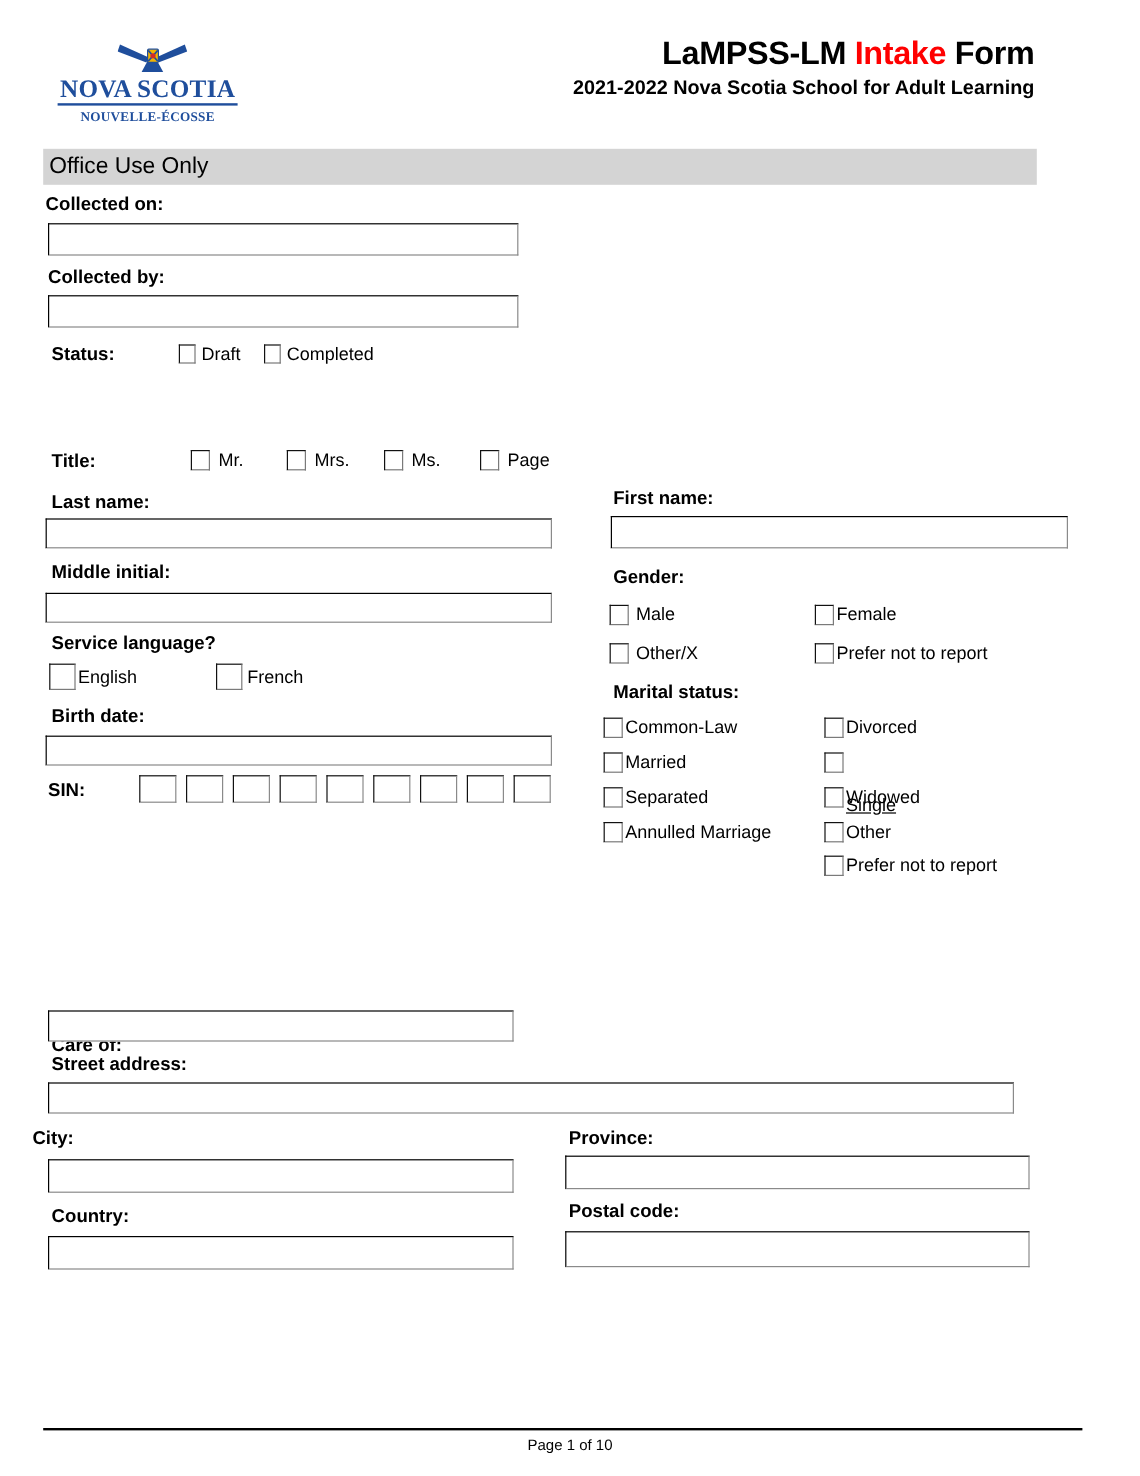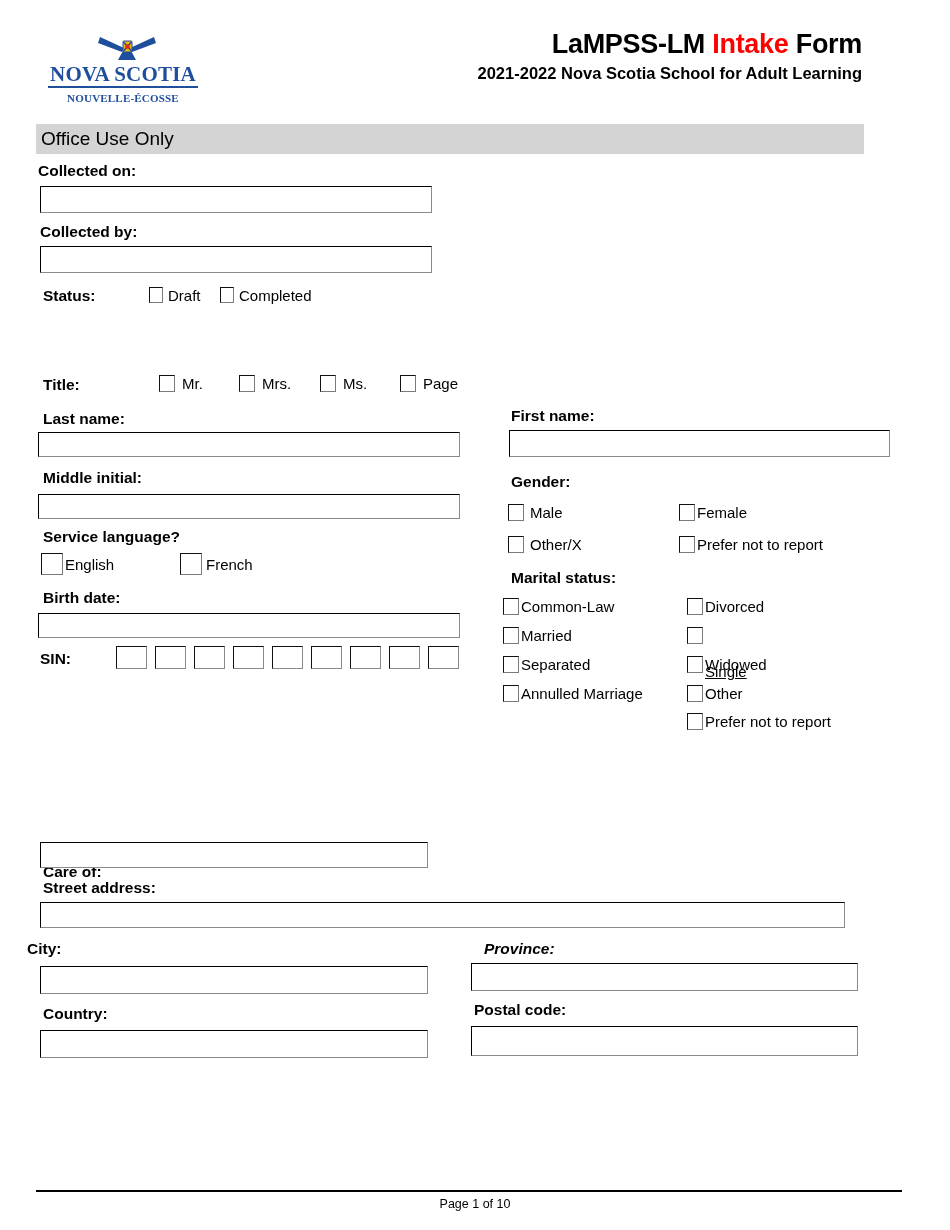--- a/index.html
+++ b/index.html
@@ -287,21 +287,21 @@
 
   <div class="lbl" style="left:43px; top:818px;margin-top:44px;">Care of:</div>
   <input class="field" type="text" style="left: 40px; top: 842px; width: 388px; height: 26px;" value="">
 
   <div class="lbl" style="left:43px; top:878px;">Street address:</div>
   <input class="field" type="text" style="left: 40px; top: 902px; width: 805px; height: 26px;" value="">
 
   <div class="lbl" style="left:27px; top:939px;">City:</div>
   <input class="field" type="text" style="left: 40px; top: 966px; width: 388px; height: 28px;" value="">
 
-  <div class="lbl" style="left:484px; top:939px;font-style:italic;">Province:</div>
+  <div class="lbl" style="left:474px; top:939px;">Province:</div>
   <input class="field" type="text" style="left: 471px; top: 963px; width: 387px; height: 28px;" value="">
 
   <div class="lbl" style="left:43px; top:1004px;">Country:</div>
   <input class="field" type="text" style="left: 40px; top: 1030px; width: 388px; height: 28px;" value="">
 
   <div class="lbl" style="left:474px; top:1000px;">Postal code:</div>
   <input class="field" type="text" style="left: 471px; top: 1026px; width: 387px; height: 30px;" value="">
 
   <div id="footer-rule"></div>
   <div id="footer-text">Page 1 of 10</div>

